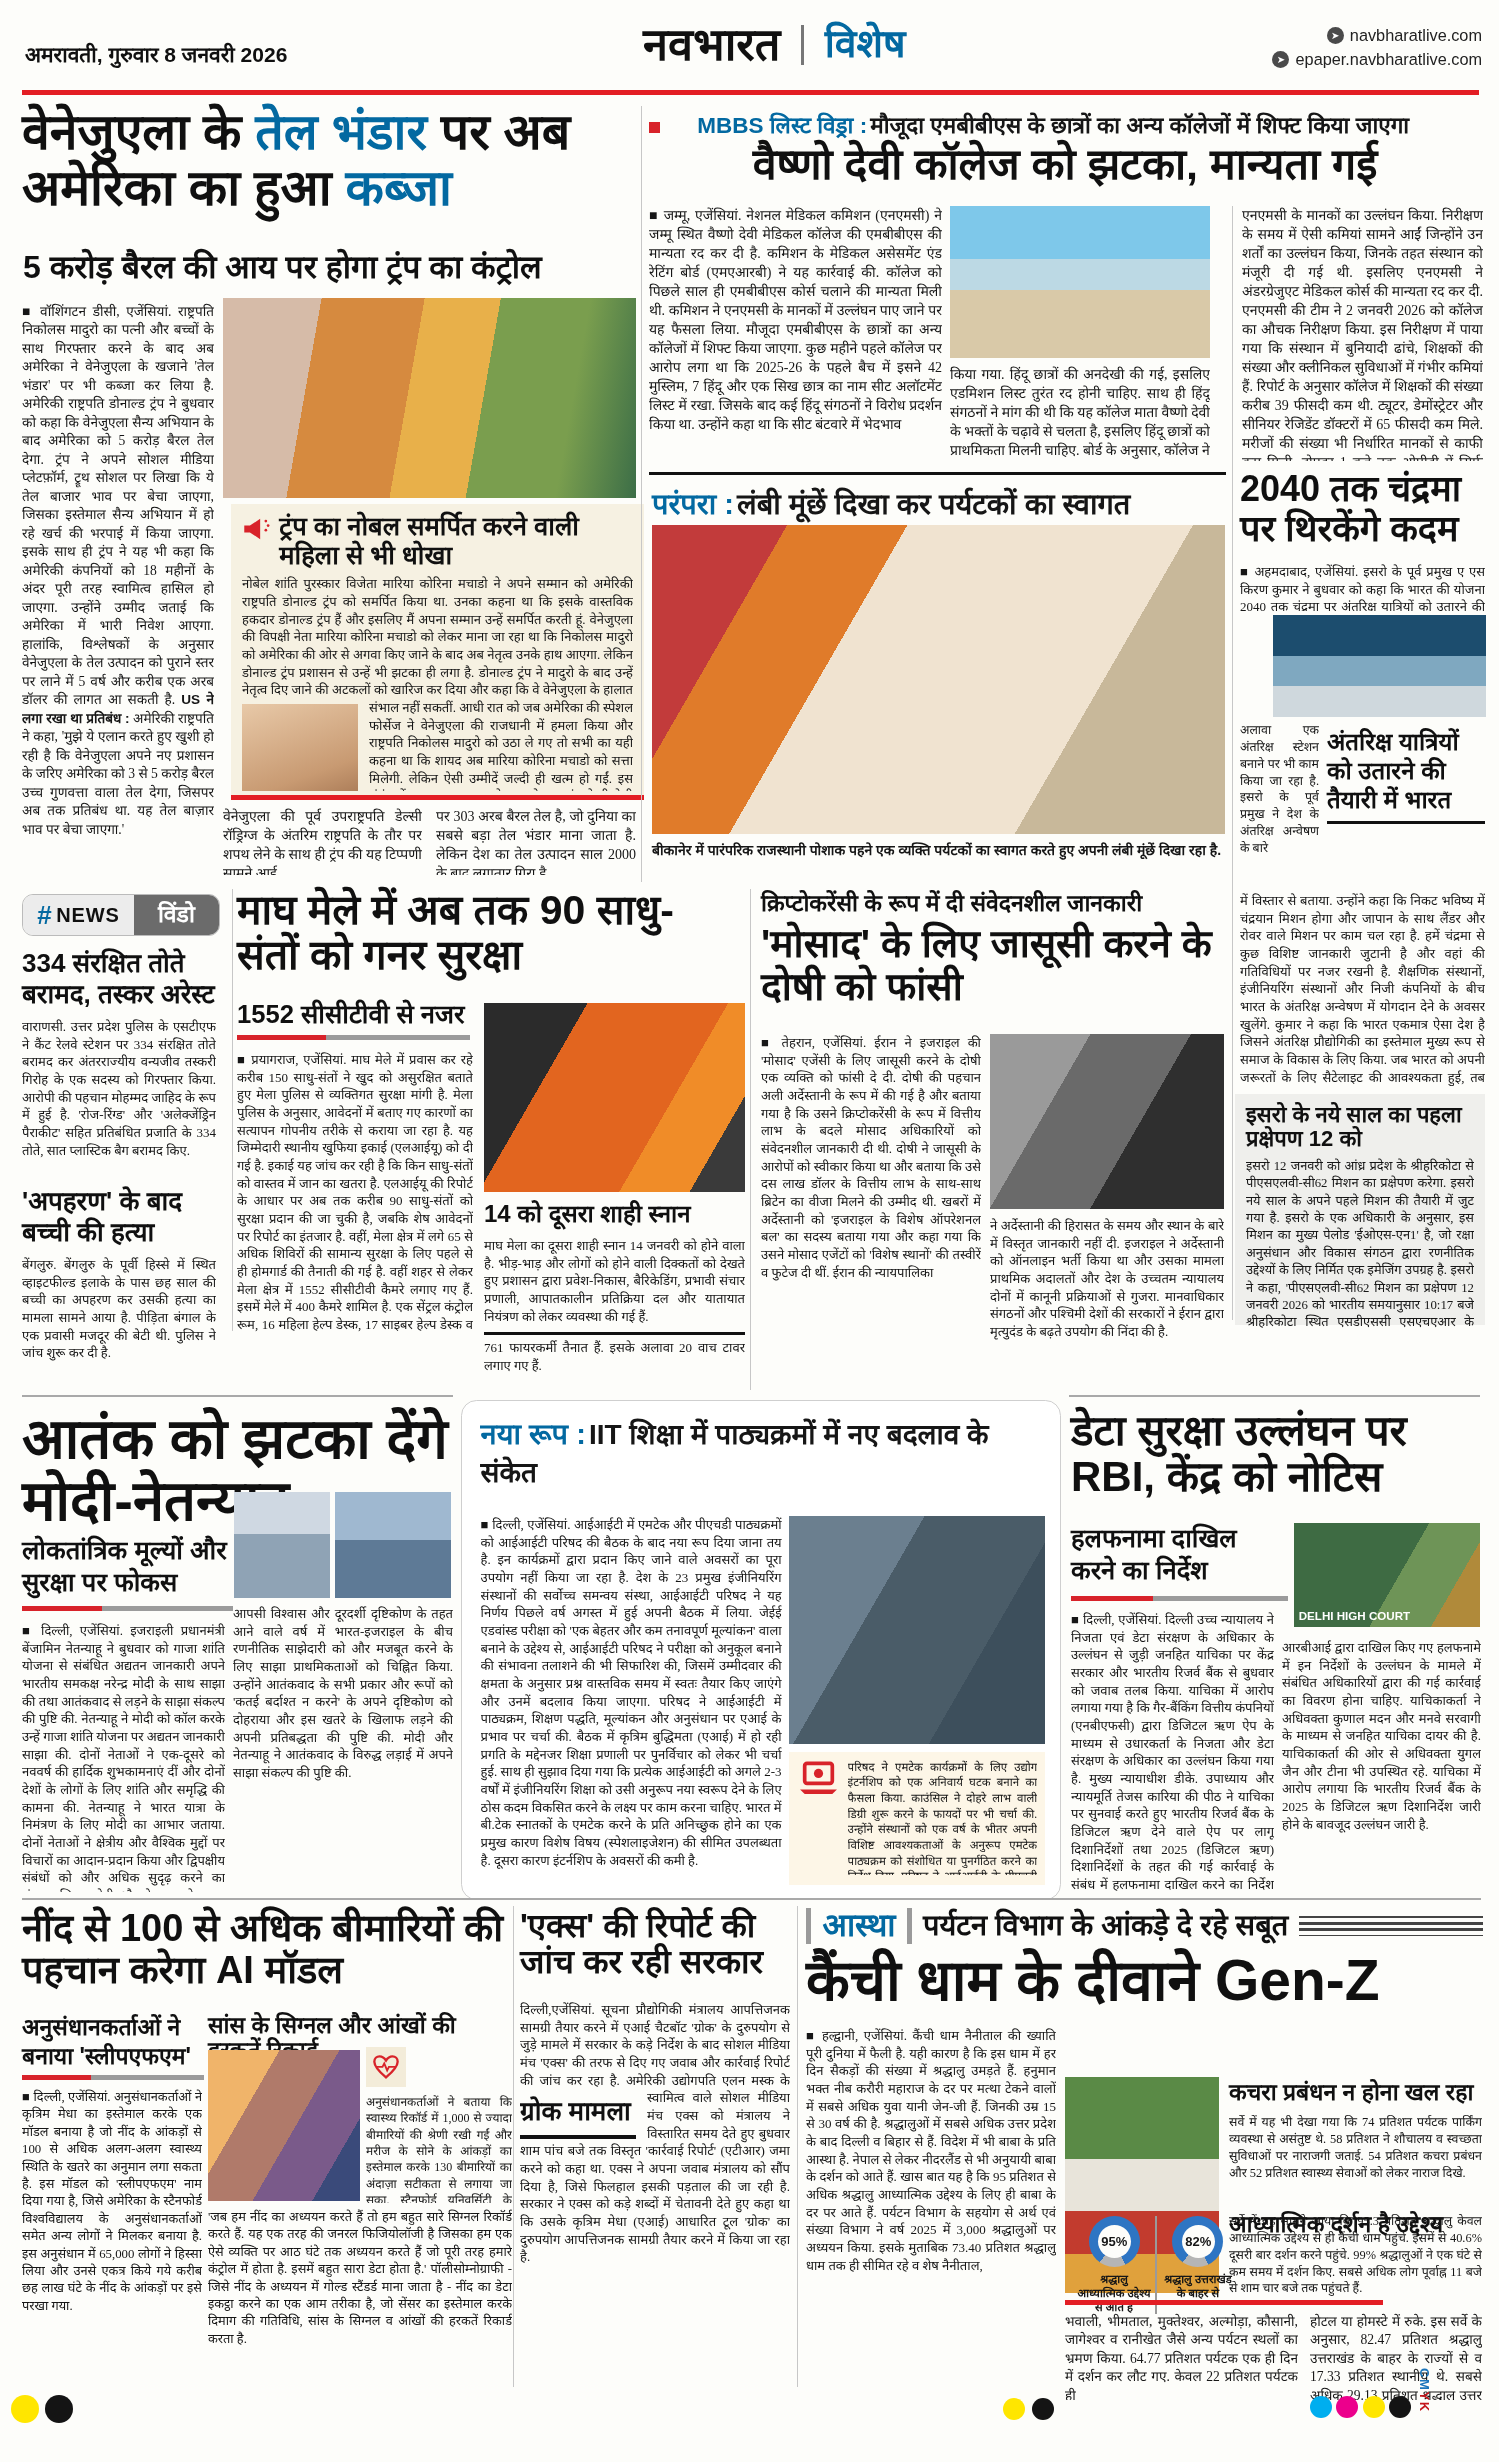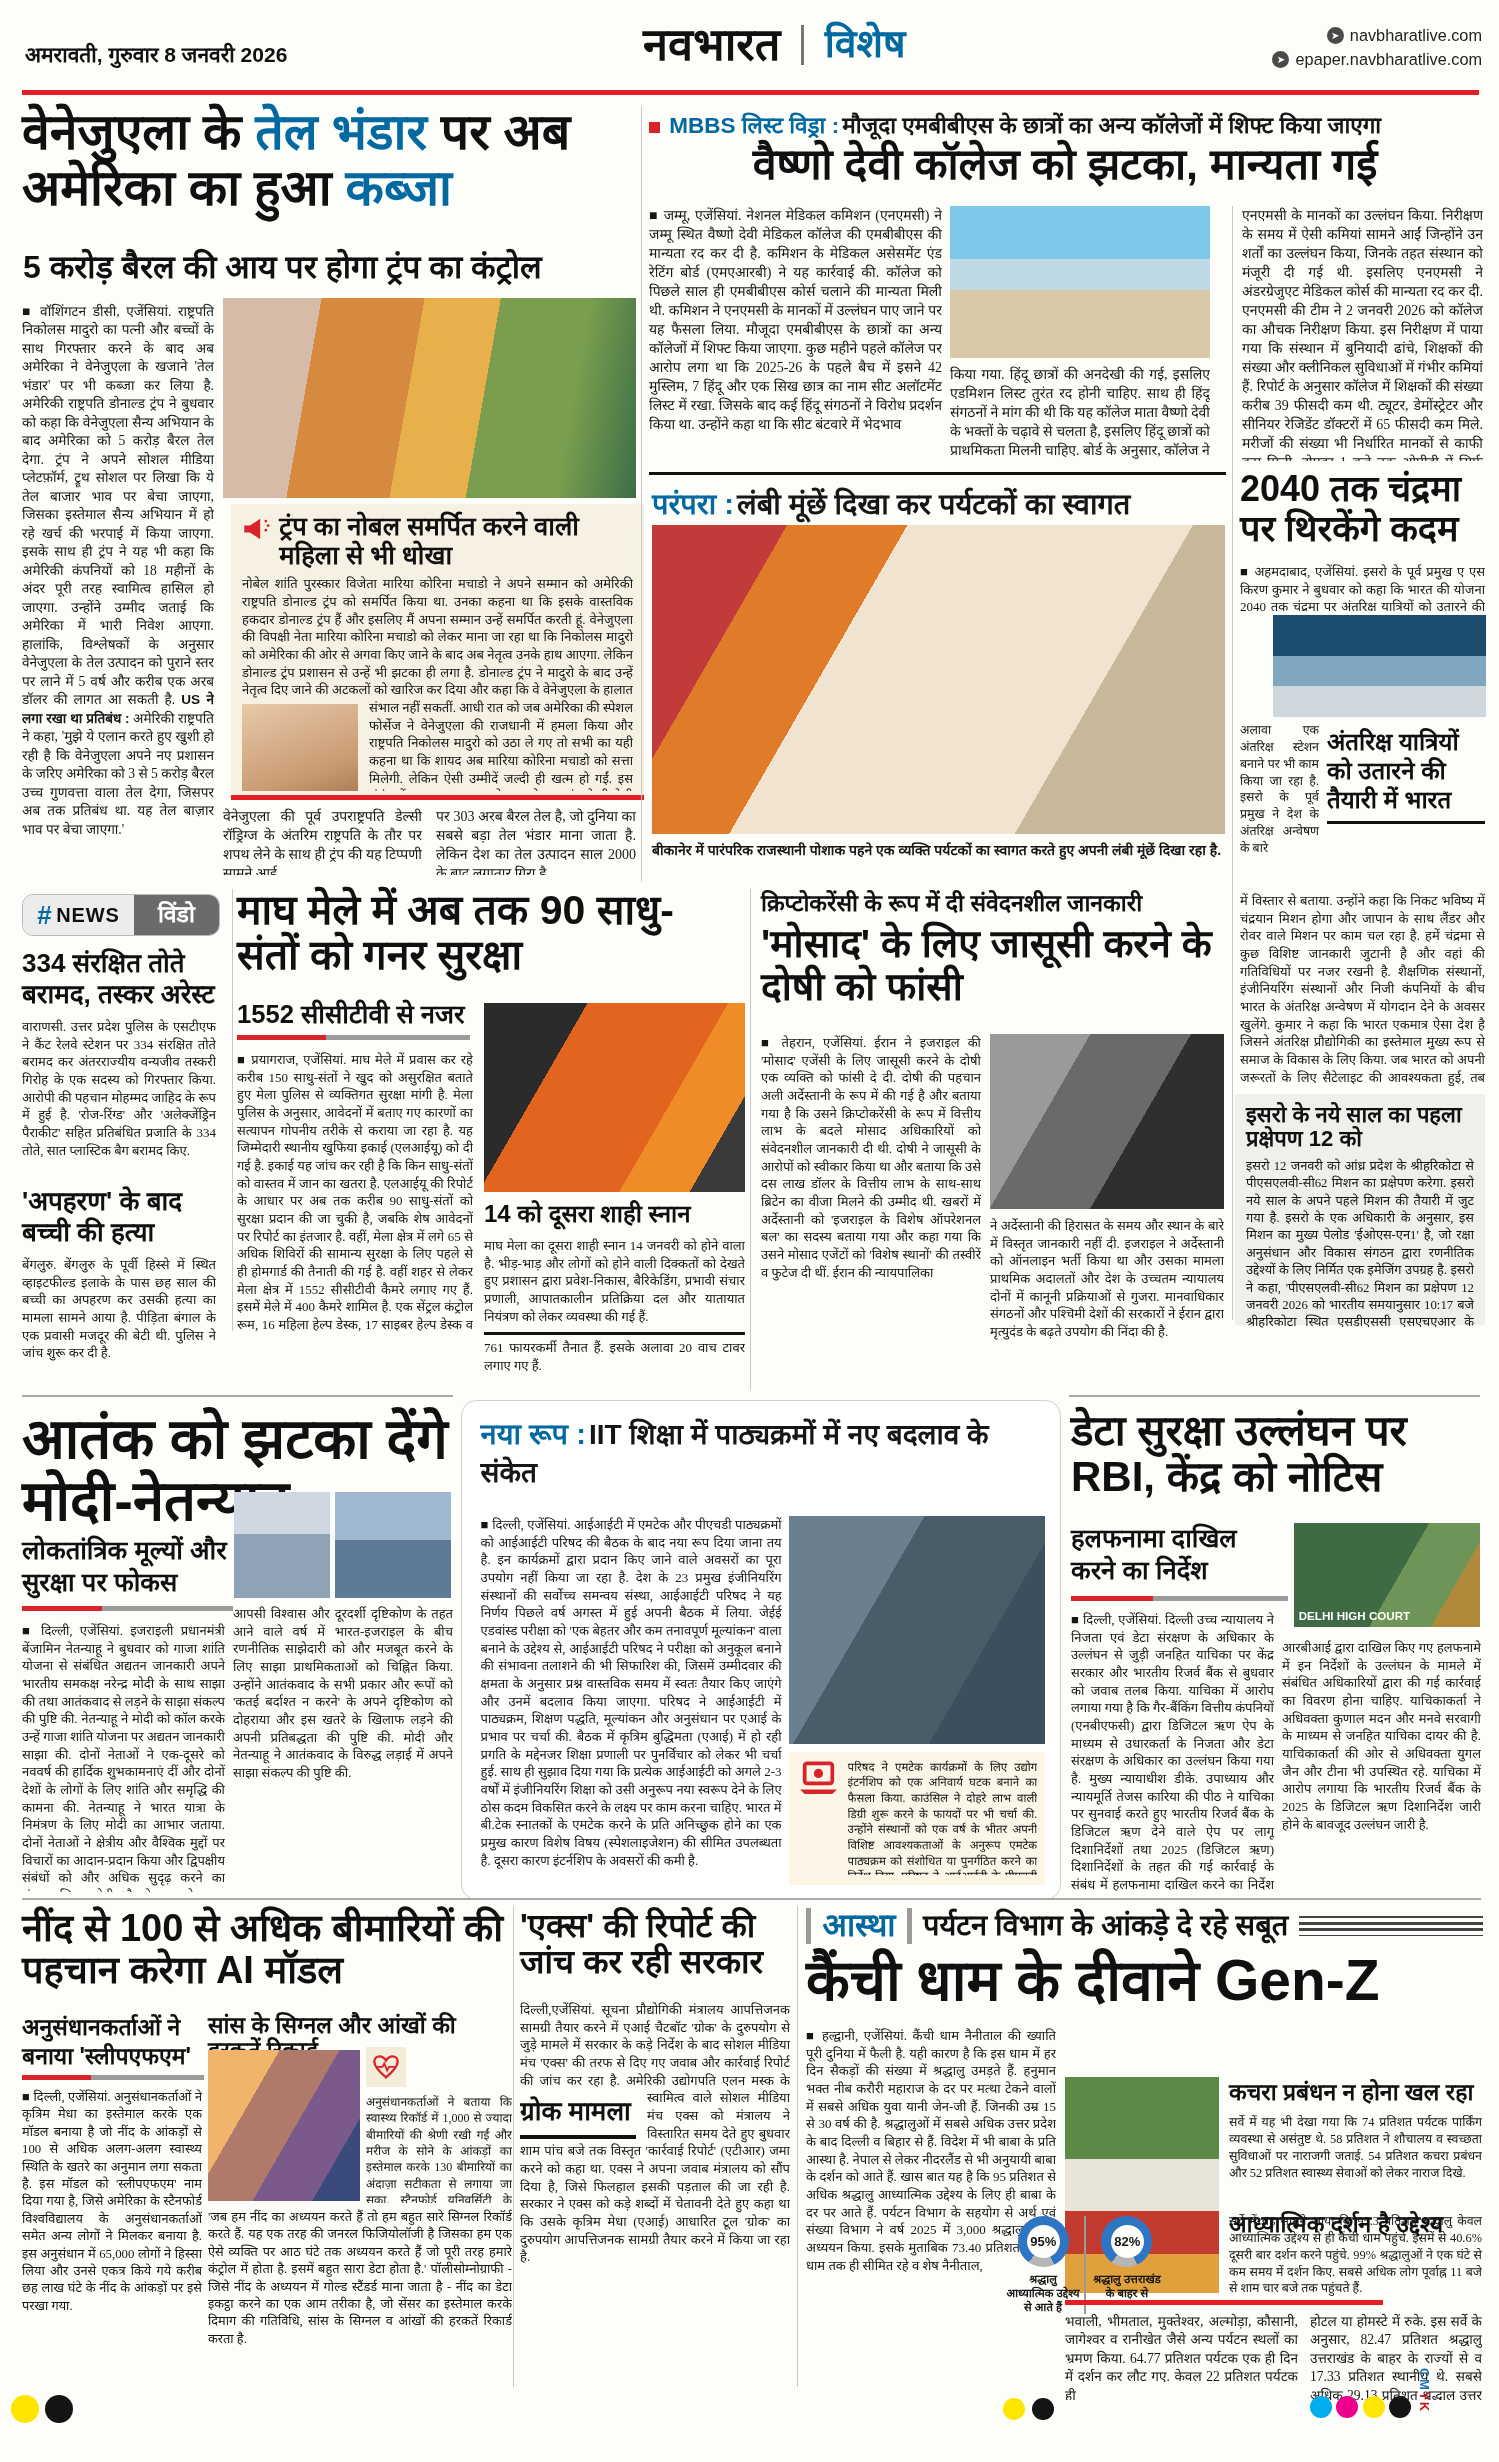--- a/index.html
+++ b/index.html
@@ -94,21 +94,21 @@
       <span class="hl" style="font-size:23px;color:#fff;">विंडो</span>
     </div>
   </div>
   <div class="abs hl" style="left:22px;top:948px;width:194px;font-size:26px;line-height:1.2;">334 संरक्षित तोते बरामद, तस्कर अरेस्ट</div>
   <div class="abs body-text" style="left:22px;top:1018px;width:194px;height:161px;font-size:13px;">वाराणसी. उत्तर प्रदेश पुलिस के एसटीएफ ने कैंट रेलवे स्टेशन पर 334 संरक्षित तोते बरामद कर अंतरराज्यीय वन्यजीव तस्करी गिरोह के एक सदस्य को गिरफ्तार किया. आरोपी की पहचान मोहम्मद जाहिद के रूप में हुई है. 'रोज-रिंग्ड' और 'अलेक्जेंड्रिन पैराकीट' सहित प्रतिबंधित प्रजाति के 334 तोते, सात प्लास्टिक बैग बरामद किए.</div>
   <div class="abs hl" style="left:22px;top:1186px;width:194px;font-size:26px;line-height:1.2;">'अपहरण' के बाद बच्ची की हत्या</div>
   <div class="abs body-text" style="left:22px;top:1256px;width:194px;height:124px;font-size:13px;">बेंगलुरु. बेंगलुरु के पूर्वी हिस्से में स्थित व्हाइटफील्ड इलाके के पास छह साल की बच्ची का अपहरण कर उसकी हत्या का मामला सामने आया है. पीड़िता बंगाल के एक प्रवासी मजदूर की बेटी थी. पुलिस ने जांच शुरू कर दी है.</div>
 
   <div class="abs" style="left:649px;top:109px;width:832px;">
     <span class="sq"></span>
-    <span class="kick red" style="font-size:22.5px;">MBBS लिस्ट विड्रा :</span>
+    <span class="kick red" style="font-size:22.5px;margin-left:28px;">MBBS लिस्ट विड्रा :</span>
     <span class="kick" style="font-size:22.5px;"> मौजूदा एमबीबीएस के छात्रों का अन्य कॉलेजों में शिफ्ट किया जाएगा</span>
   </div>
   <div class="abs hl" style="left:649px;top:141px;width:832px;font-size:43px;text-align:center;">वैष्णो देवी कॉलेज को झटका, मान्यता गई</div>
   <div class="abs body-text" style="left:649px;top:206px;width:293px;height:256px;font-size:14px;">■ जम्मू, एजेंसियां. नेशनल मेडिकल कमिशन (एनएमसी) ने जम्मू स्थित वैष्णो देवी मेडिकल कॉलेज की एमबीबीएस की मान्यता रद कर दी है. कमिशन के मेडिकल असेसमेंट एंड रेटिंग बोर्ड (एमएआरबी) ने यह कार्रवाई की. कॉलेज को पिछले साल ही एमबीबीएस कोर्स चलाने की मान्यता मिली थी. कमिशन ने एनएमसी के मानकों में उल्लंघन पाए जाने पर यह फैसला लिया. मौजूदा एमबीबीएस के छात्रों का अन्य कॉलेजों में शिफ्ट किया जाएगा. कुछ महीने पहले कॉलेज पर आरोप लगा था कि 2025-26 के पहले बैच में इसने 42 मुस्लिम, 7 हिंदू और एक सिख छात्र का नाम सीट अलॉटमेंट लिस्ट में रखा. जिसके बाद कई हिंदू संगठनों ने विरोध प्रदर्शन किया था. उन्होंने कहा था कि सीट बंटवारे में भेदभाव</div>
   <div class="abs photo" style="left:950px;top:206px;width:260px;height:152px;background:linear-gradient(180deg,#7ec8ea 0 35%,#bcd9e4 35% 55%,#d9c9a8 55% 100%);"></div>
   <div class="abs body-text" style="left:950px;top:365px;width:260px;height:96px;font-size:14px;">किया गया. हिंदू छात्रों की अनदेखी की गई, इसलिए एडमिशन लिस्ट तुरंत रद होनी चाहिए. साथ ही हिंदू संगठनों ने मांग की थी कि यह कॉलेज माता वैष्णो देवी के भक्तों के चढ़ावे से चलता है, इसलिए हिंदू छात्रों को प्राथमिकता मिलनी चाहिए. बोर्ड के अनुसार, कॉलेज ने</div>
   <div class="abs body-text" style="left:1242px;top:206px;width:241px;height:255px;font-size:14px;">एनएमसी के मानकों का उल्लंघन किया. निरीक्षण के समय में ऐसी कमियां सामने आईं जिन्होंने उन शर्तों का उल्लंघन किया, जिनके तहत संस्थान को मंजूरी दी गई थी. इसलिए एनएमसी ने अंडरग्रेजुएट मेडिकल कोर्स की मान्यता रद कर दी. एनएमसी की टीम ने 2 जनवरी 2026 को कॉलेज का औचक निरीक्षण किया. इस निरीक्षण में पाया गया कि संस्थान में बुनियादी ढांचे, शिक्षकों की संख्या और क्लीनिकल सुविधाओं में गंभीर कमियां हैं. रिपोर्ट के अनुसार कॉलेज में शिक्षकों की संख्या करीब 39 फीसदी कम थी. ट्यूटर, डेमोंस्ट्रेटर और सीनियर रेजिडेंट डॉक्टरों में 65 फीसदी कम मिले. मरीजों की संख्या भी निर्धारित मानकों से काफी कम मिली. दोपहर 1 बजे तक ओपीडी में सिर्फ 182 मरीज मौजूद थे.</div>
   <div class="abs vrule" style="left:641px;top:106px;height:776px;"></div>
   <div class="abs vrule" style="left:1232px;top:206px;height:1114px;"></div>
 
@@ -222,21 +222,21 @@
   </div>
   <div class="abs body-text" style="left:806px;top:2027px;width:250px;height:359px;font-size:13px;">■ हल्द्वानी, एजेंसियां. कैंची धाम नैनीताल की ख्याति पूरी दुनिया में फैली है. यही कारण है कि इस धाम में हर दिन सैकड़ों की संख्या में श्रद्धालु उमड़ते हैं. हनुमान भक्त नीब करौरी महाराज के दर पर मत्था टेकने वालों में सबसे अधिक युवा यानी जेन-जी हैं. जिनकी उम्र 15 से 30 वर्ष की है. श्रद्धालुओं में सबसे अधिक उत्तर प्रदेश के बाद दिल्ली व बिहार से हैं. विदेश में भी बाबा के प्रति आस्था है. नेपाल से लेकर नीदरलैंड से भी अनुयायी बाबा के दर्शन को आते हैं. खास बात यह है कि 95 प्रतिशत से अधिक श्रद्धालु आध्यात्मिक उद्देश्य के लिए ही बाबा के दर पर आते हैं. पर्यटन विभाग के सहयोग से अर्थ एवं संख्या विभाग ने वर्ष 2025 में 3,000 श्रद्धालुओं पर अध्ययन किया. इसके मुताबिक 73.40 प्रतिशत श्रद्धालु धाम तक ही सीमित रहे व शेष नैनीताल,</div>
 
 
   <div class="abs photo" style="left:1065px;top:2077px;width:154px;height:216px;background:linear-gradient(180deg,#5a8a46 0 38%,#e8e4da 38% 62%,#c23b2e 62% 82%,#e0a13c 82% 100%);"></div>
   <div class="abs hl" style="left:1229px;top:2080px;width:253px;font-size:23px;">कचरा प्रबंधन न होना खल रहा</div>
   <div class="abs body-text" style="left:1229px;top:2114px;width:253px;height:92px;font-size:12.4px;">सर्वे में यह भी देखा गया कि 74 प्रतिशत पर्यटक पार्किंग व्यवस्था से असंतुष्ट थे. 58 प्रतिशत ने शौचालय व स्वच्छता सुविधाओं पर नाराजगी जताई. 54 प्रतिशत कचरा प्रबंधन और 52 प्रतिशत स्वास्थ्य सेवाओं को लेकर नाराज दिखे.</div>
   <div class="abs hl" style="left:1229px;top:2178px;width:253px;font-size:23px;margin-top:34px;">आध्यात्मिक दर्शन है उद्देश्य</div>
   <div class="abs body-text" style="left:1229px;top:2213px;width:253px;height:87px;font-size:12.4px;">सर्वे में यह सामने आया कि 95.3 प्रतिशत श्रद्धालु केवल आध्यात्मिक उद्देश्य से ही कैंची धाम पहुंचे. इसमें से 40.6% दूसरी बार दर्शन करने पहुंचे. 99% श्रद्धालुओं ने एक घंटे से कम समय में दर्शन किए. सबसे अधिक लोग पूर्वाह्न 11 बजे से शाम चार बजे तक पहुंचते हैं.</div>
 
-  <div class="abs" style="left:1005px;top:2216px;width:160px;display:flex;">
+  <div class="abs" style="left:1065px;top:2216px;width:160px;display:flex;padding-left:11px;">
     <div style="flex:1;display:flex;flex-direction:column;align-items:center;">
       <div class="donut">
           <div class="hole">95%</div>
         </div>
       <div class="donut-label">श्रद्धालु आध्यात्मिक उद्देश्य से आते हैं</div>
     </div>
     <div style="width:1.6px;background:#9a9a9a;margin:0 3.1px;"></div>
     <div style="flex:1;display:flex;flex-direction:column;align-items:center;">
       <div class="donut">
           <div class="hole">82%</div>

